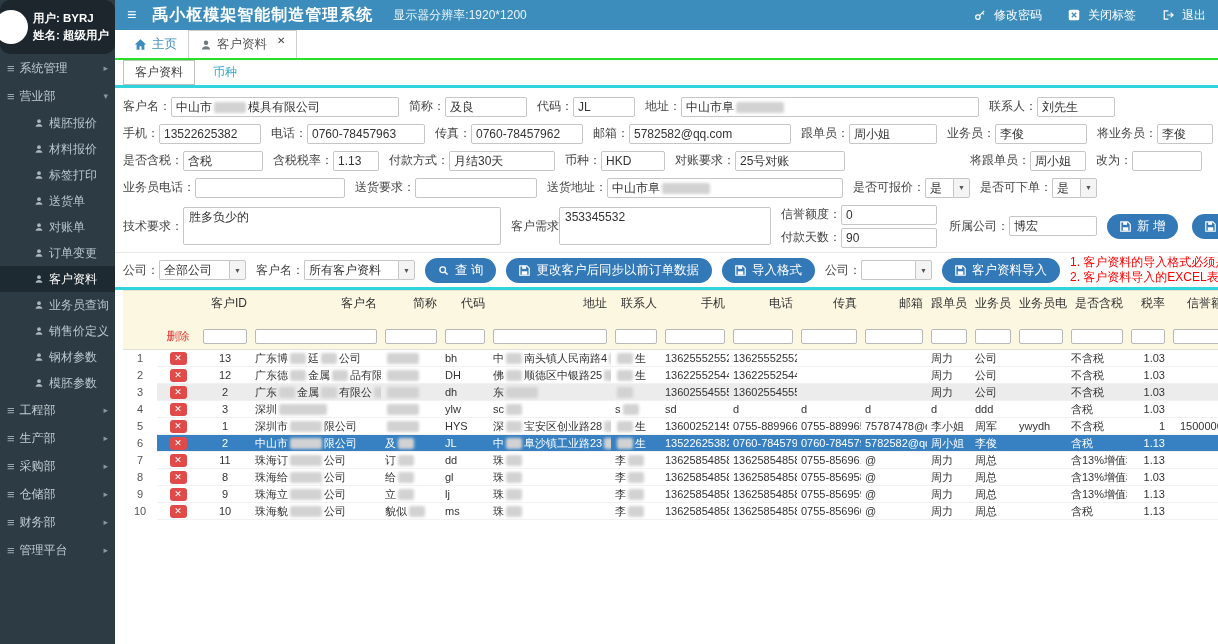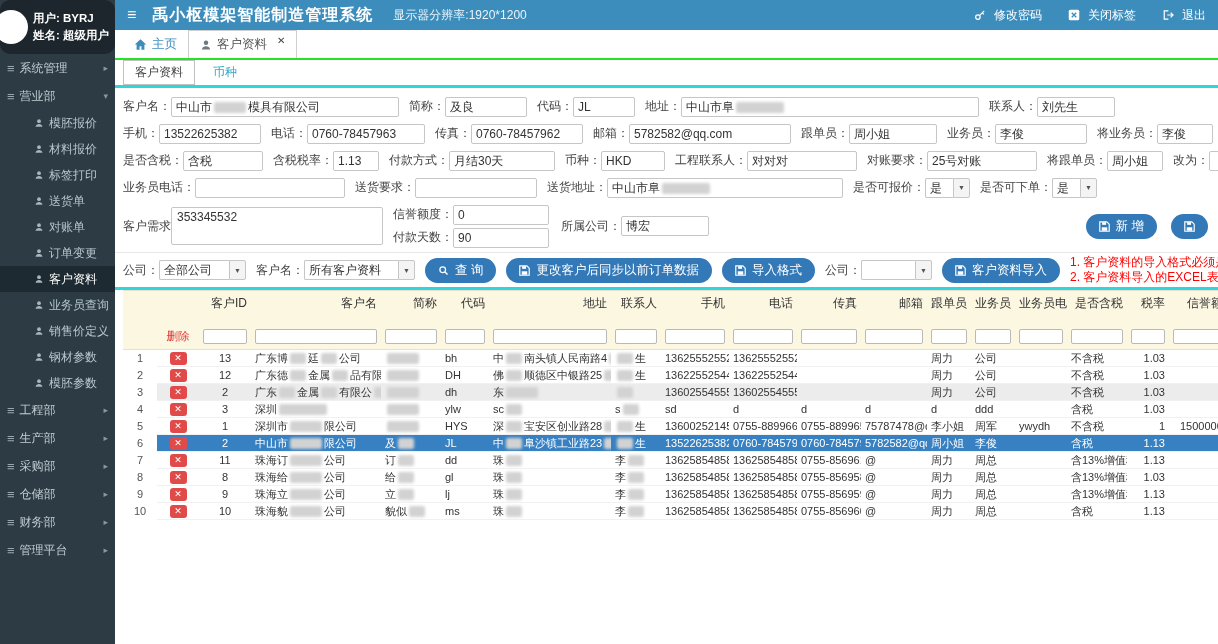--- a/index.html
+++ b/index.html
@@ -371,24 +371,20 @@
           </span>
         <span class="fld">
             <label>付款方式：</label>
             <span class="ibox" style="width:106px">月结30天</span>
           </span>
         <span class="fld">
             <label>币种：</label>
             <span class="ibox" style="width:64px">HKD</span>
           </span>
         <span class="fld">
-            <label>工程联系人：</label>
-            <span class="ibox" style="width:110px">对对对</span>
-          </span>
-        <span class="fld">
             <label>对账要求：</label>
             <span class="ibox" style="width:110px">25号对账</span>
           </span>
         <span class="rightgrp">
           <span class="fld">
               <label>将跟单员：</label>
               <span class="ibox" style="width:56px">周小姐</span>
             </span>
           <span class="fld">
               <label>改为：</label>
@@ -419,20 +415,24 @@
           </span>
         <span class="fld">
             <label>是否可下单：</label>
           <span class="selectbox">
               <span class="val" style="width:28px">是</span>
               <span class="arr">▼</span>
             </span>
           </span>
       </div>
       <div class="frow5">
+        <span class="fld">
+            <label>技术要求：</label>
+            <span class="tbox" style="width:318px;height:38px">胜多负少的</span>
+          </span>
         <span class="fld">
             <label>客户需求</label>
             <span class="tbox" style="width:212px;height:38px">353345532</span>
           </span>
         <span class="stack">
           <span class="fld" style="margin-right:0">
               <label>信誉额度：</label>
               <span class="ibox" style="width:96px">0</span>
             </span>
           <span class="fld" style="margin-right:0">

